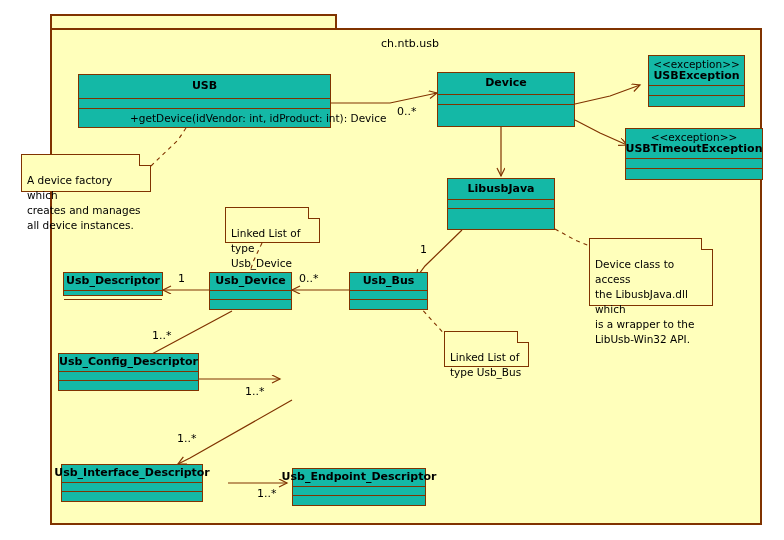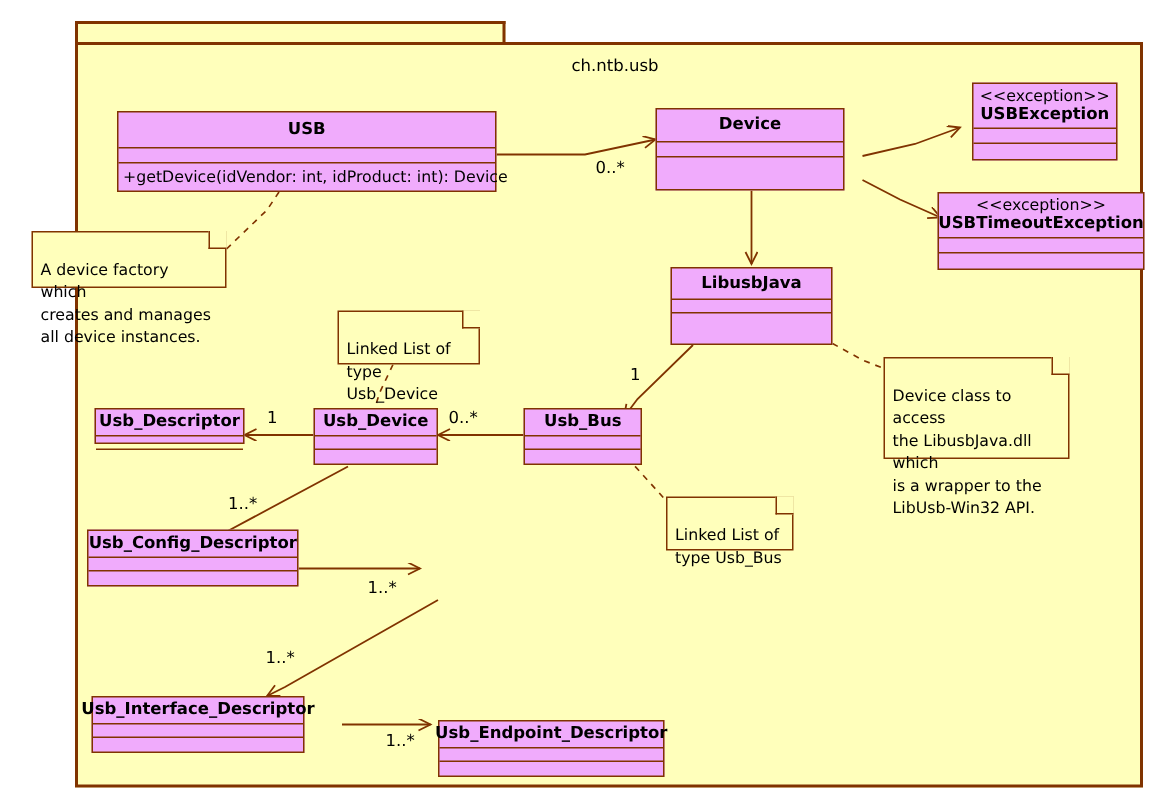--- a/index.html
+++ b/index.html
@@ -42,21 +42,21 @@
     left: 355px;
     top: 37px;
     width: 110px;
     text-align: center;
     font-size: 11px;
     color: #000000;
   }
   
   .cls {
     position: absolute;
-    background: #f0abfc;
+    background: #14b8a6;
     border: 1px solid #803300;
     box-sizing: border-box;
   }
   .cls .nm {
     display: flex;
     align-items: center;
     justify-content: center;
     flex-direction: column;
     border-bottom: 1px solid #803300;
     box-sizing: border-box;
@@ -181,26 +181,26 @@
 
       <path d="M418,305 L438,327 L446,336"></path>
     </g>
   </svg>
 
   <div class="cls" style="left:78px; top:74px; width:253px; height:54px;">
     <div class="nm" style="height:24px;">
       <span>USB</span>
     </div>
     <div class="attrs" style="height:10px;"></div>
-    <div class="ops" style="height:18px;">
+    <div class="ops" style="height:18px;margin-left:48px;">
       <span>+getDevice(idVendor: int, idProduct: int): Device</span>
     </div>
   </div>
 
-  <div class="cls" style="left:437px; top:72px; width:126px; height:55px;">
+  <div class="cls" style="left:437px; top:72px; width:138px; height:55px;">
     <div class="nm" style="height:22px;">
       <span>Device</span>
     </div>
     <div class="attrs" style="height:10px;"></div>
     <div class="ops" style="height:21px;"></div>
   </div>
 
   <div class="cls" style="left:648px; top:55px; width:97px; height:52px;">
     <div class="nm" style="height:30px;">
       <span class="stereo">&lt;&lt;exception&gt;&gt;</span>
@@ -261,21 +261,21 @@
 
 
   <div class="cls" style="left:61px; top:464px; width:142px; height:38px;">
     <div class="nm" style="height:18px;">
       <span>Usb_Interface_Descriptor</span>
     </div>
     <div class="attrs" style="height:9px;"></div>
     <div class="ops" style="height:9px;"></div>
   </div>
 
-  <div class="cls" style="left:292px; top:480px; width:151px; height:38px;">
+  <div class="cls" style="left:292px; top:468px; width:134px; height:38px;">
     <div class="nm" style="height:18px;">
       <span>Usb_Endpoint_Descriptor</span>
     </div>
     <div class="attrs" style="height:9px;"></div>
     <div class="ops" style="height:9px;"></div>
   </div>
 
   <div class="note" style="left:21px; top:154px; width:130px; height:38px;">
     <span>A device factory which
 creates and manages

